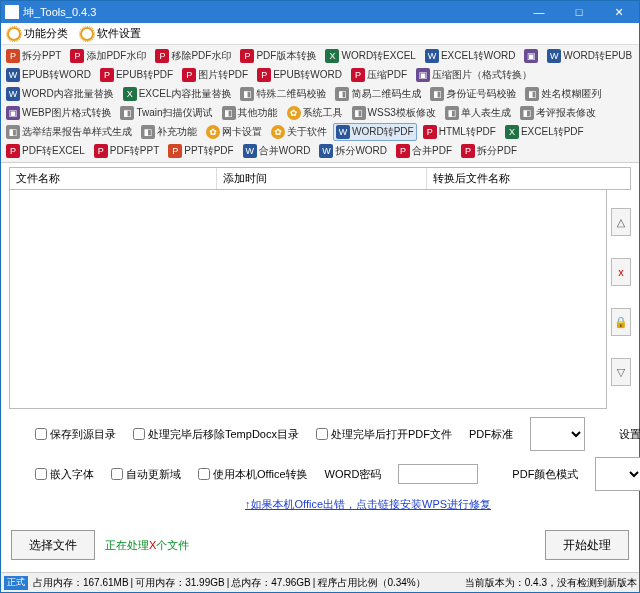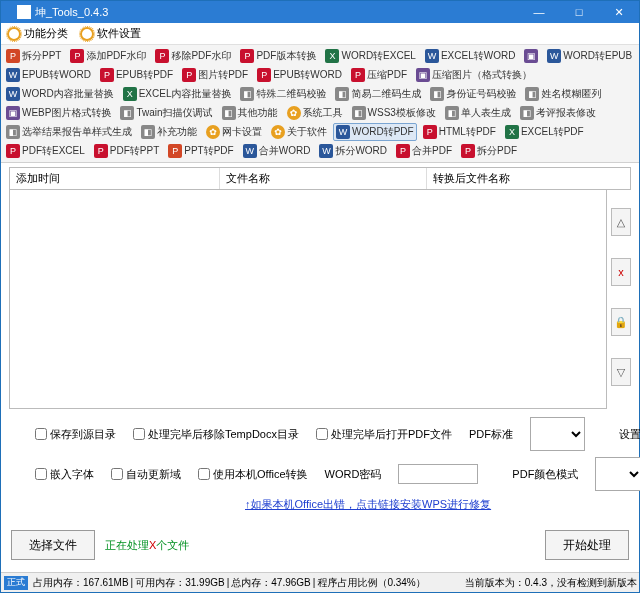--- a/index.html
+++ b/index.html
@@ -1,18 +1,18 @@
 <!DOCTYPE html>
 <html><head>
 <meta charset="utf-8">
 <style>
 * { box-sizing: border-box; margin: 0; padding: 0; font-family: "Microsoft YaHei", "SimSun", Arial, sans-serif; }
 body { background: #d0d0d0; width: 640px; height: 593px; overflow: hidden; }
 .window { width: 640px; height: 593px; background: #fff; border: 1px solid #1e6fb8; display: flex; flex-direction: column; }
-.titlebar { background: #2b7cd3; height: 22px; display: flex; align-items: center; color: #fff; font-size: 11px; padding-left: 16px; }
+.titlebar { background: #2b7cd3; height: 22px; display: flex; align-items: center; color: #fff; font-size: 11px; padding-left: 4px; }
 .titlebar .icon { width: 14px; height: 14px; background: #fff; margin-right: 4px; display: inline-block; }
 .titlebar .spacer { flex: 1; }
 .titlebar .winbtn { width: 40px; height: 22px; display: flex; align-items: center; justify-content: center; color: #fff; font-size: 11px; }
 .titlebar .winbtn.close { background: transparent; }
 
 .menubar { background: #fff; height: 22px; display: flex; align-items: center; font-size: 11px; border-bottom: 1px solid #e0e0e0; }
 .menubar .menuitem { display: flex; align-items: center; padding: 16px 6px; height: 100%; }
 .menubar .gear { width: 14px; height: 14px; border: 2px solid #e8a020; border-radius: 50%; margin-right: 3px; position: relative; }
 .menubar .gear::before { content: ""; position: absolute; inset: -3px; border: 1px dotted #e8a020; border-radius: 50%; }
 .menubar .up { width: 14px; height: 14px; border: 2px solid #e8a020; border-radius: 50%; margin-right: 3px; position: relative; }
@@ -248,22 +248,22 @@
         <span class="ti pdf">P</span>
         <span>合并PDF</span>
       </span>
       <span class="tbtn">
         <span class="ti pdf">P</span>
         <span>拆分PDF</span>
       </span>
     </div>
 
   <div class="colhead">
+    <div class="col c1">文件名称</div>
     <div class="col c2">添加时间</div>
-    <div class="col c1">文件名称</div>
     <div class="col c3">转换后文件名称</div>
   </div>
 
   <div class="body">
     <div class="list"></div>
     <div class="sidebtns">
       <div class="sbtn">△</div>
       <div class="sbtn red">x</div>
       <div class="sbtn org">🔒</div>
       <div class="sbtn">▽</div>

